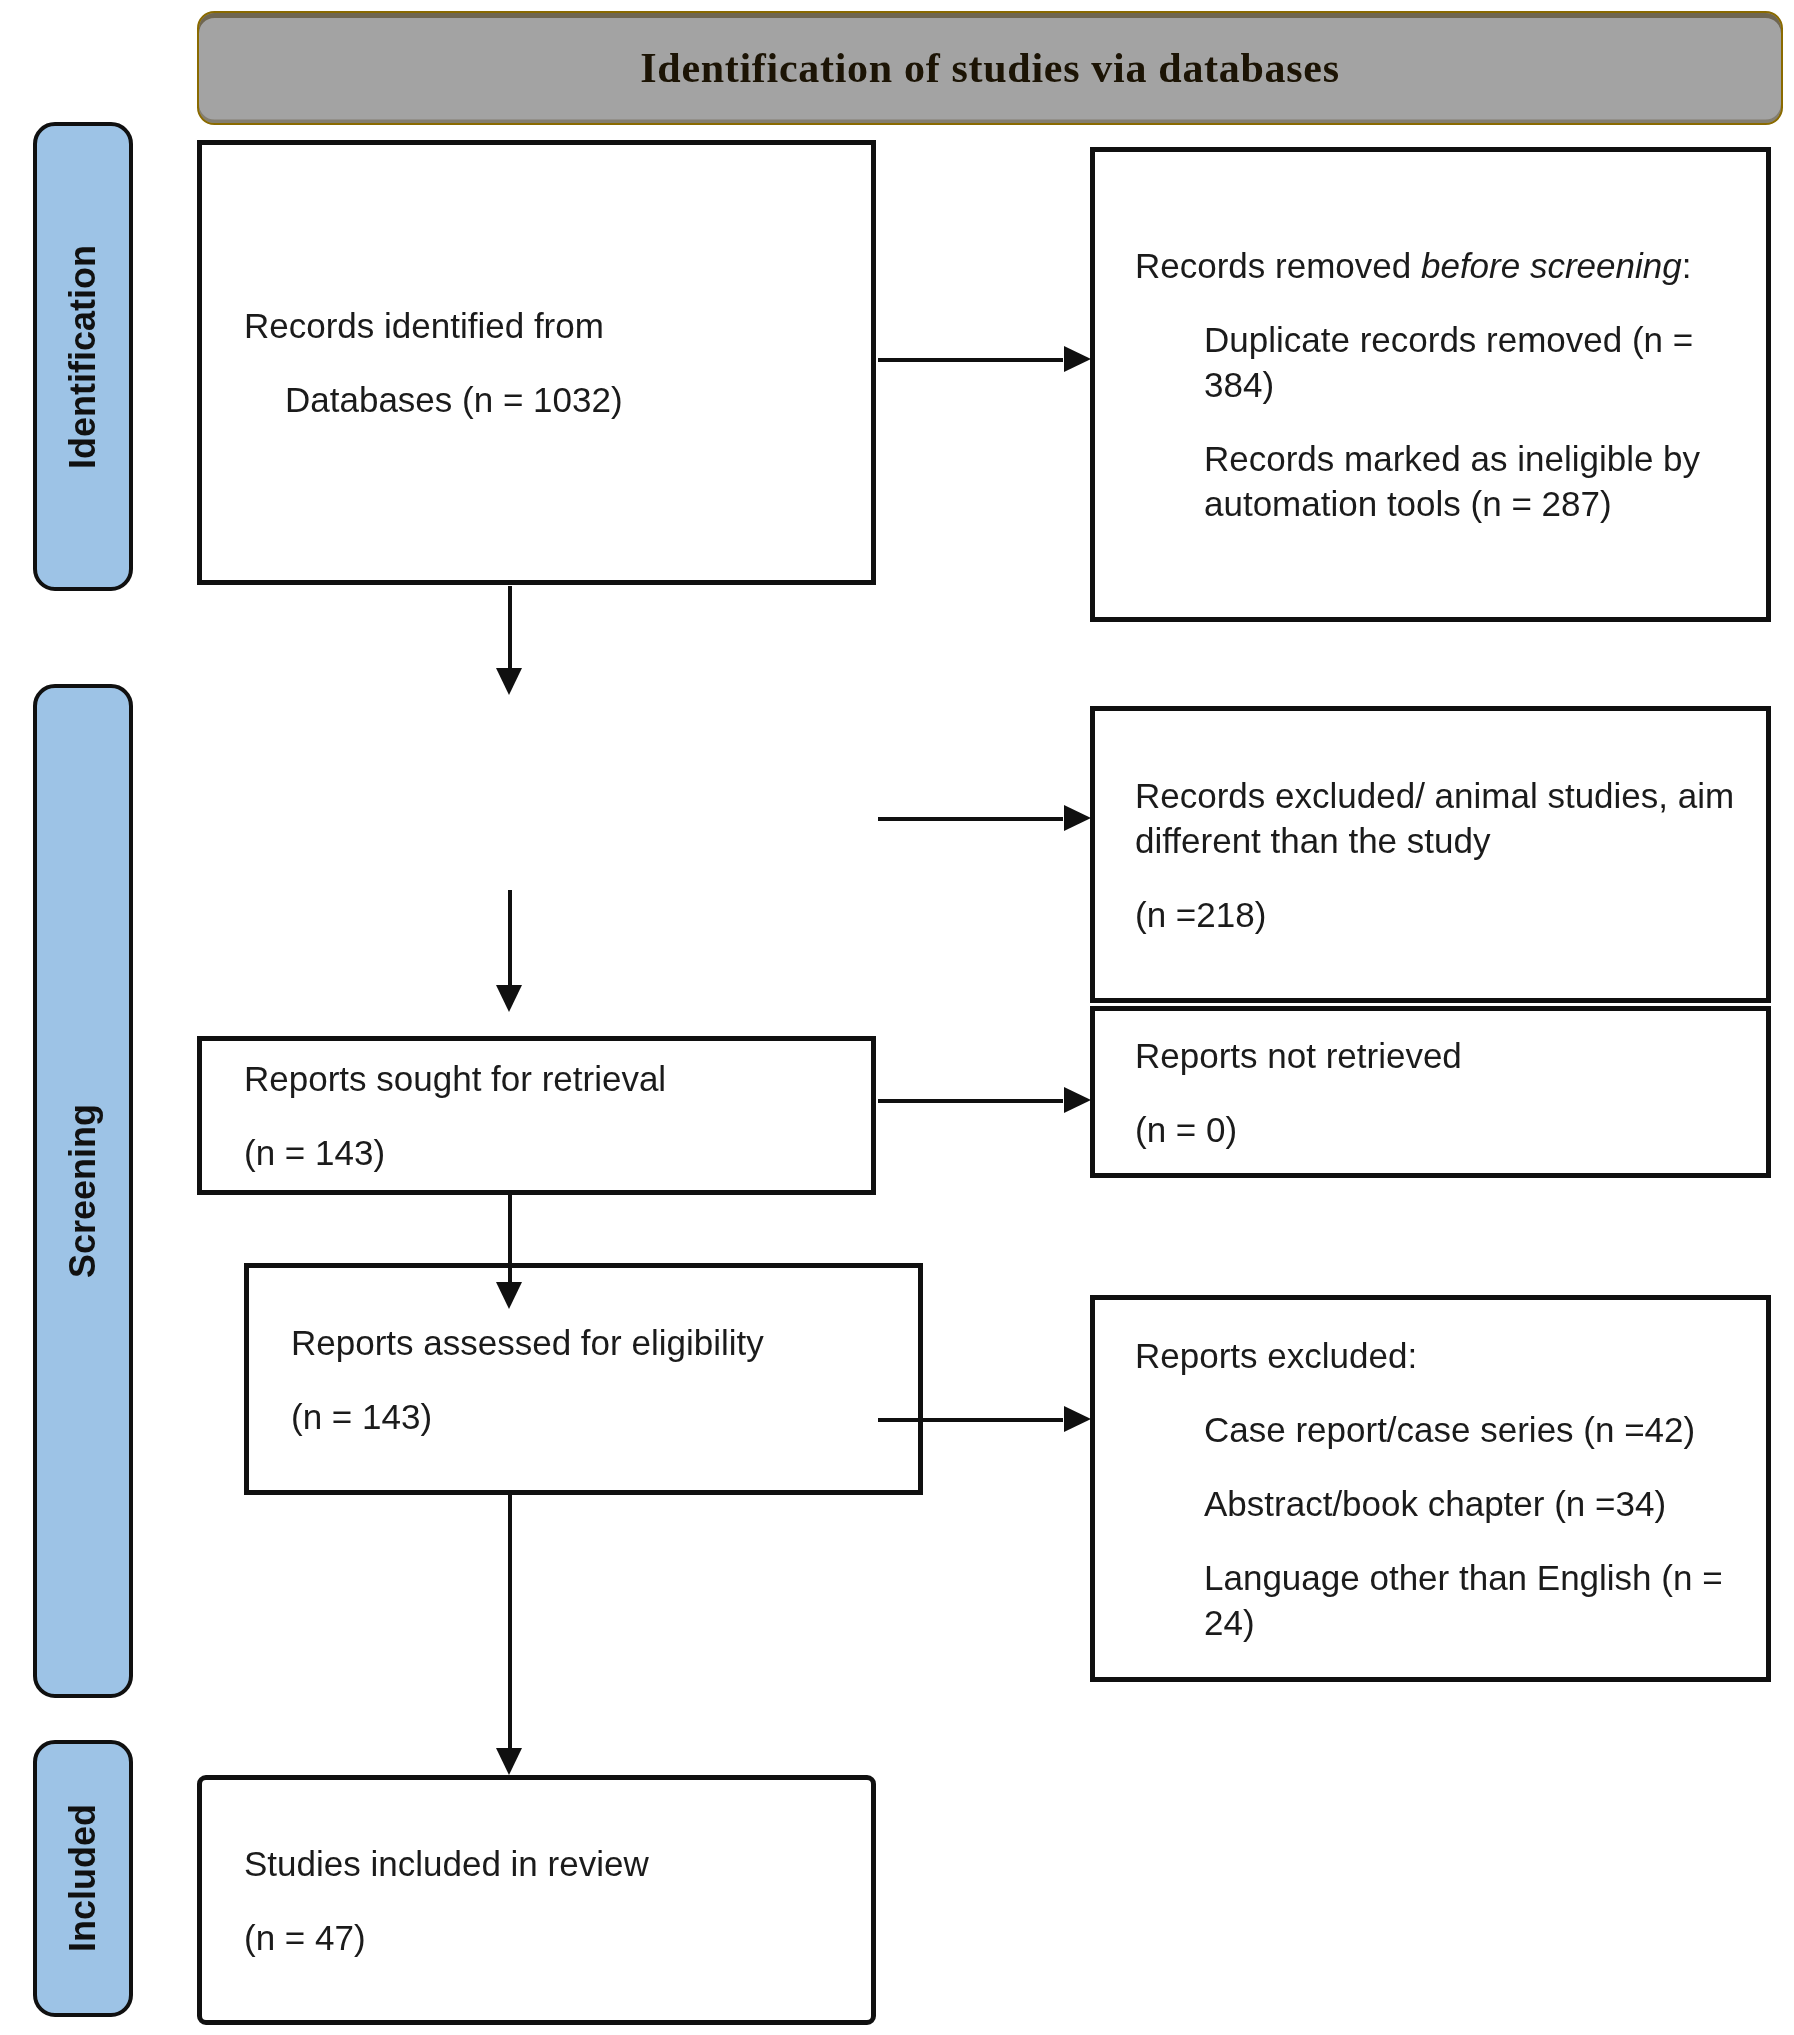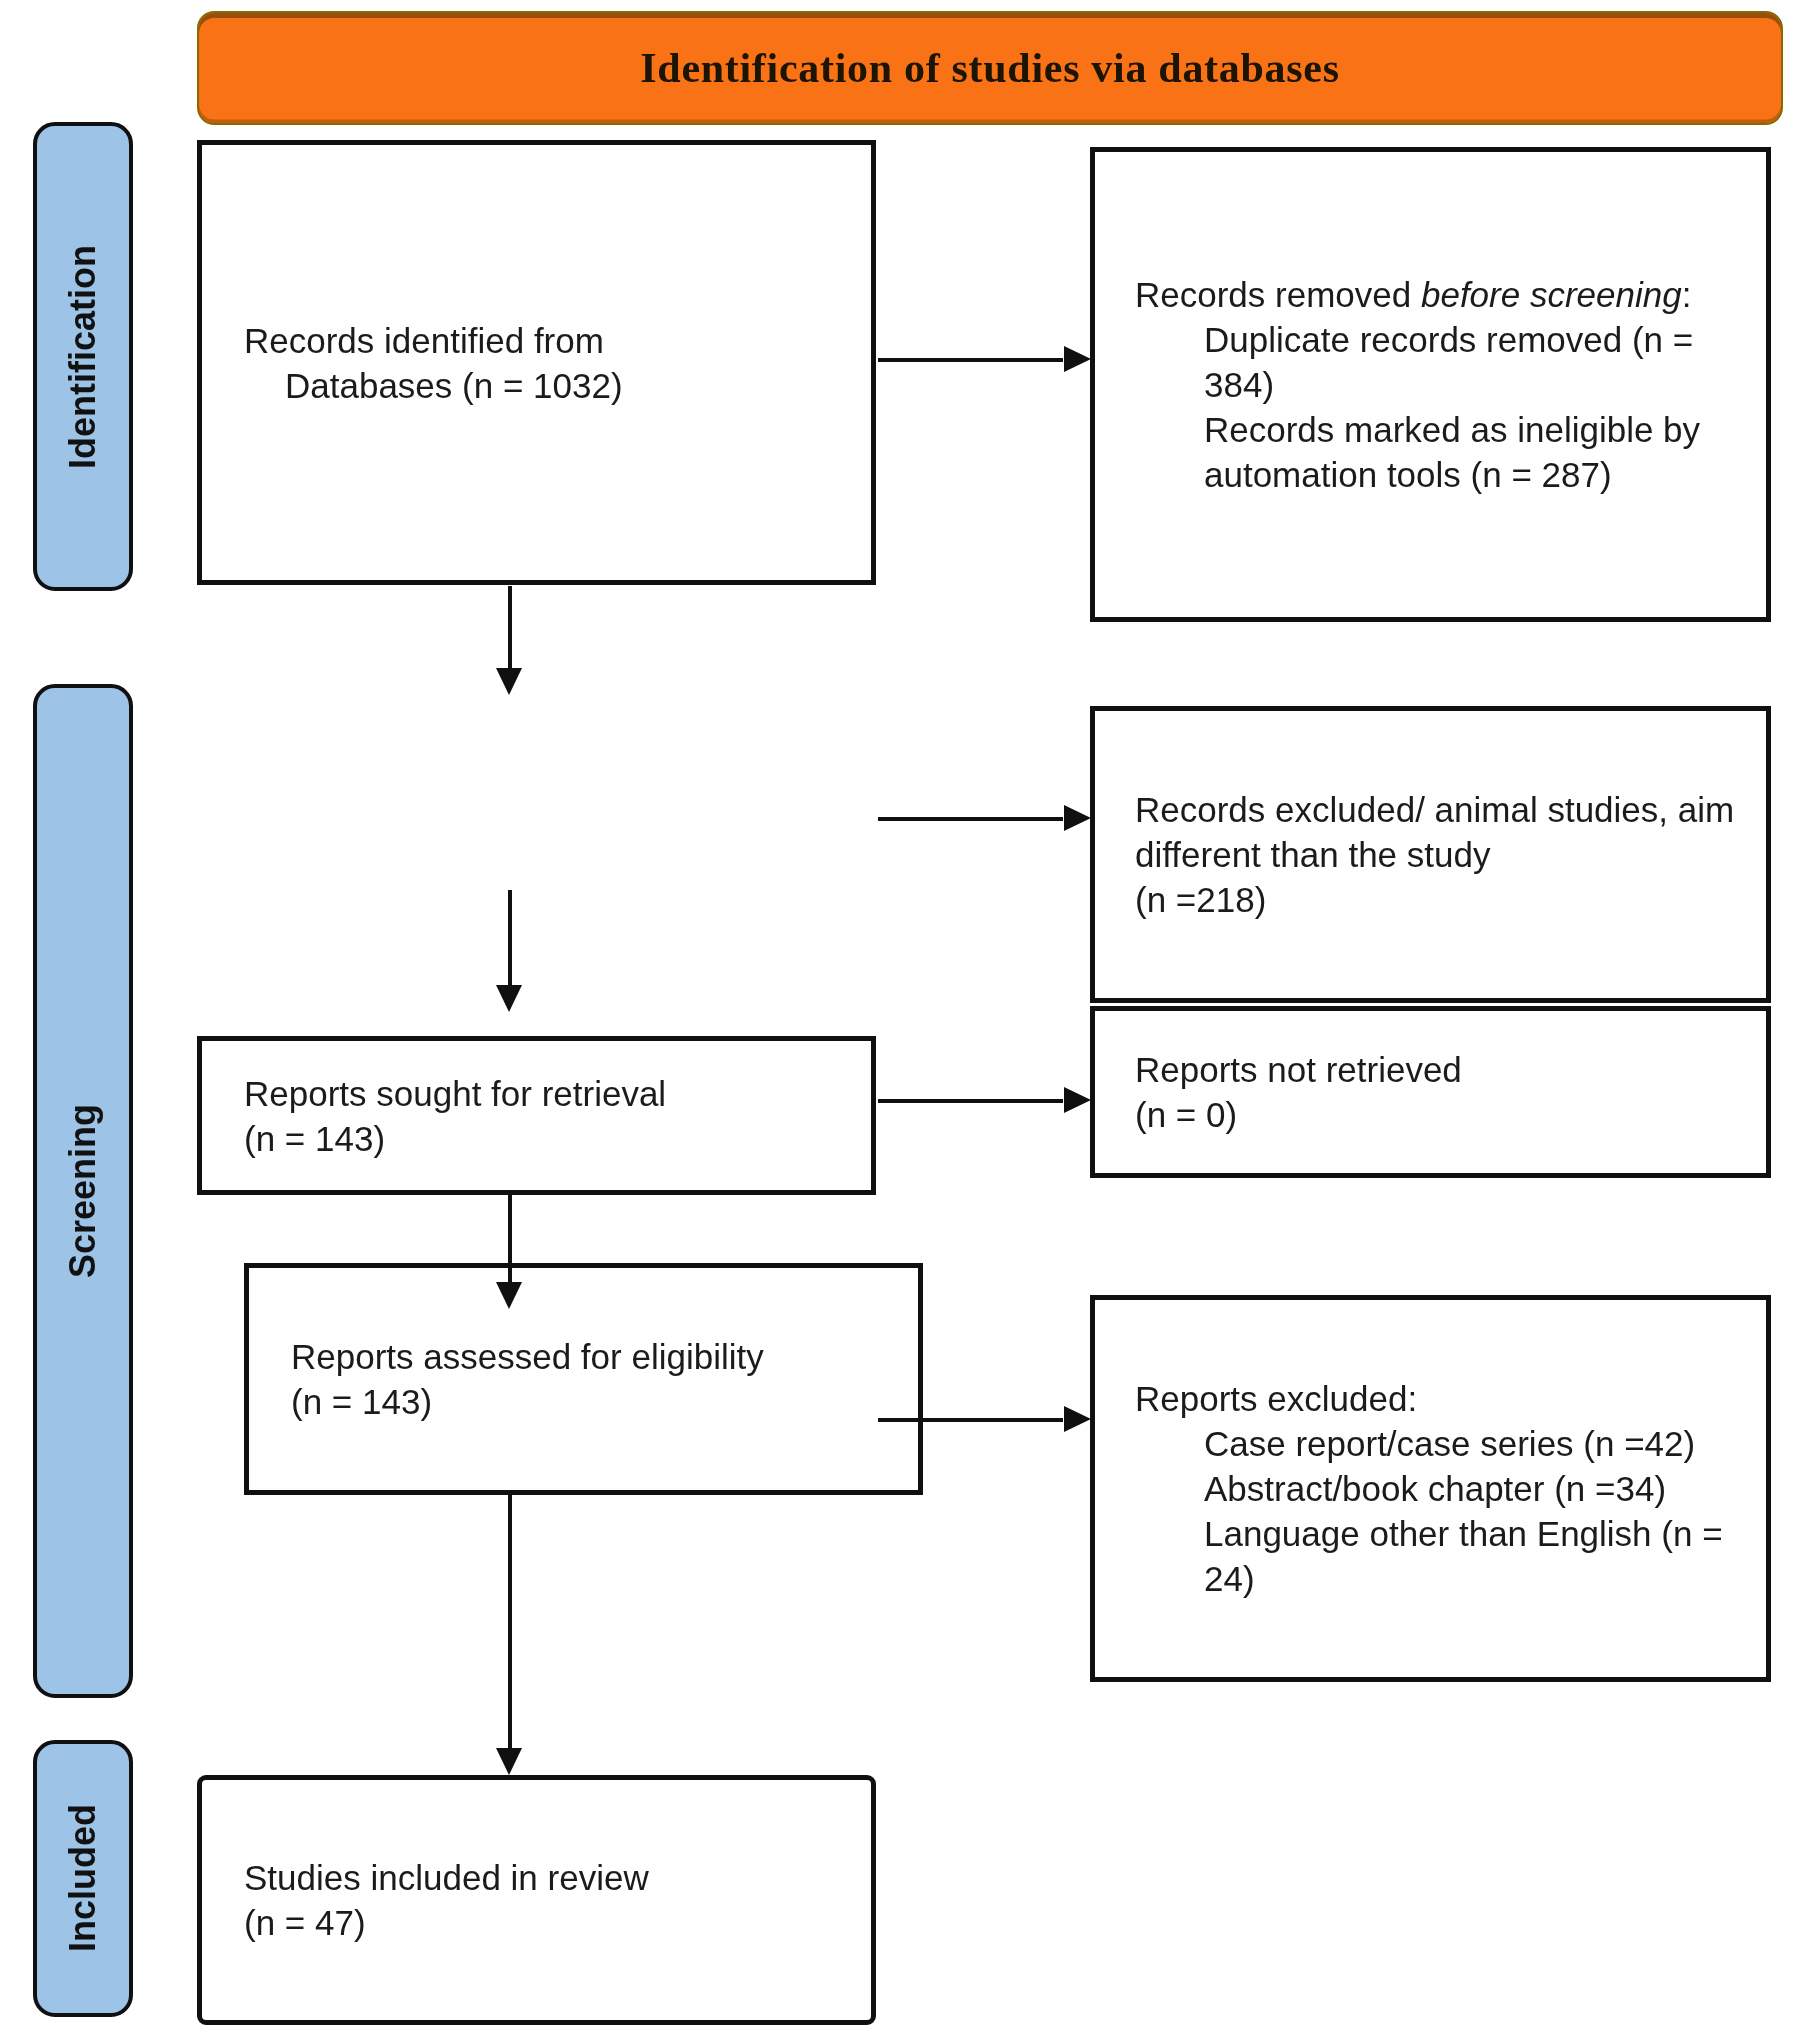--- a/index.html
+++ b/index.html
@@ -6,21 +6,21 @@
   #canvas {
     position:relative;
     width:1795px; height:2035px;
     background:#ffffff;
     font-family:"Liberation Sans", sans-serif;
     color:#1b1b1b;
   }
   
   .banner {
     position:absolute; left:197px; top:11px; width:1586px; height:114px;
-    background:#f97316;
+    background:#a3a3a3;
     border:2.2px solid #8a6a00;
     border-radius:17.4px;
     box-shadow: inset 0 5px 0 rgba(60,42,0,.50), inset 0 -3.6px 0 rgba(60,42,0,.30);
     display:flex; align-items:center; justify-content:center;
     box-sizing:border-box;
   }
   .banner span {
     font-family:"Liberation Serif", serif;
     font-weight:bold; font-size:42px; color:#1c1405; letter-spacing:0.7px;
   }
@@ -41,21 +41,21 @@
   #stage-identification { top:122px; height:469px; }
   #stage-screening      { top:684px; height:1014px; }
   #stage-included       { top:1740px; height:277px; }
   
   .fbox {
     position:absolute;
     background:#ffffff;
     border:5px solid #101010;
     box-sizing:border-box;
     display:flex; flex-direction:column; justify-content:center;
-    font-size:35px; line-height:45px;
+    font-size:35px; line-height:45px;gap:29px;
   }
   .lcol { left:197px; width:679px; padding:14.5px 22px 14.5px 42px; }
   .rcol { left:1090px; width:681px; padding:14.5px 25px 14.5px 40px; }
   #box-identified   { top:140px;  height:445px; }
   #box-screened     { top:694px;  height:194px; }
   #box-sought       { top:1012px; height:159px;margin-top:24px; }
   #box-assessed     { top:1263px; height:232px;margin-left:47px; }
   #box-included     { top:1775px; height:250px;border-radius:9px; }
   #box-removed      { top:147px;  height:475px; }
   #box-excl-screen  { top:706px;  height:297px; }

